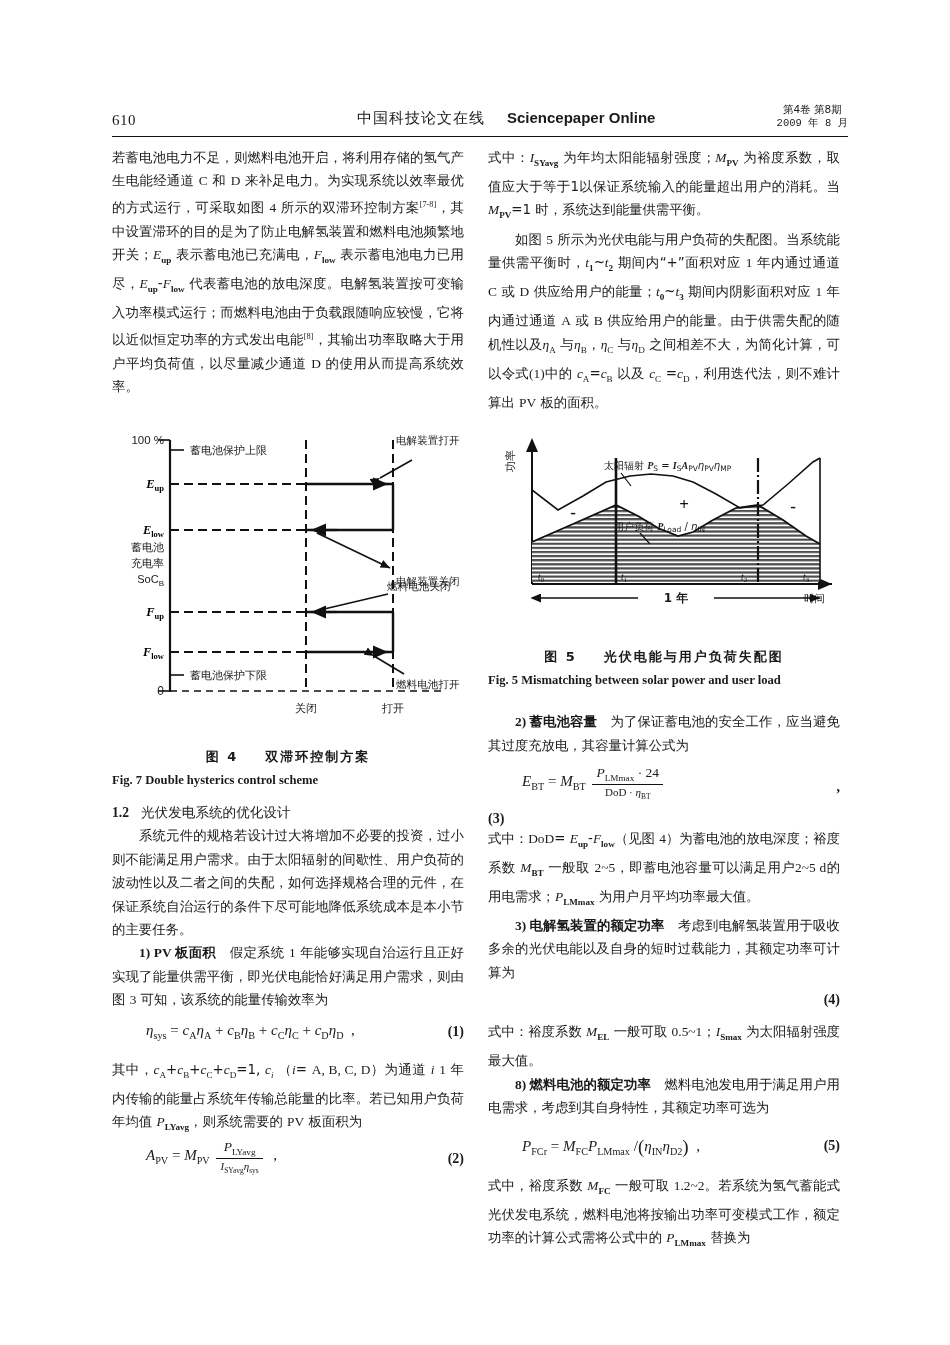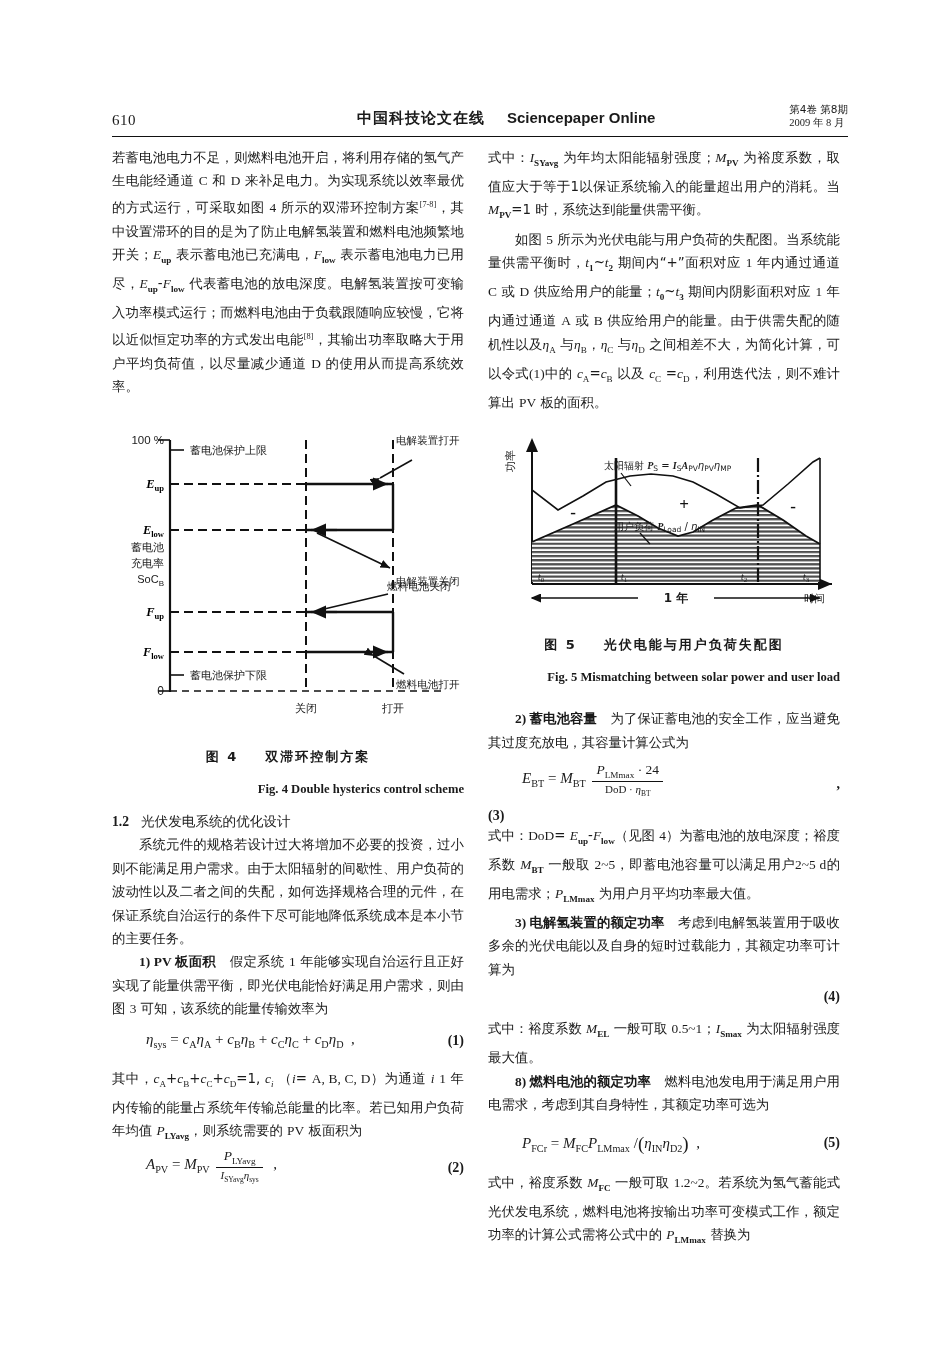--- a/index.html
+++ b/index.html
@@ -6,25 +6,25 @@
   body{width:950px;height:1345px;position:relative;
        font-family:"DejaVu Sans","Liberation Sans",sans-serif;color:#1a1a1a;}
   .page{position:absolute;left:0;top:0;width:950px;height:1345px;background:#fff;}
 
   
   .header{position:absolute;left:112px;top:96px;width:736px;height:40px;}
   .hdr-page{position:absolute;left:0;top:16px;font-family:"Liberation Serif",serif;
             font-size:15px;letter-spacing:.5px;}
   .hdr-center{position:absolute;left:245px;top:13px;font-size:15px;font-weight:bold;
               font-family:"Liberation Serif",serif;white-space:nowrap;}
-  .hdr-center .cn{font-family:"DejaVu Sans",sans-serif;font-weight:bold;letter-spacing:1px;}
+  .hdr-center .cn{font-family:"DejaVu Sans",sans-serif;font-weight:normal;letter-spacing:1px;}
   .hdr-center .en{font-family:Liberation Sans, sans-serif;font-weight:bold;margin-left:22px;}
-  .hdr-right{position:absolute;right:0;top:6px;text-align:left;font-size:10.5px;line-height:14px;
+  .hdr-right{position:absolute;right:0;top:6px;text-align:center;font-size:10.5px;line-height:14px;
              font-family:"DejaVu Sans",sans-serif;}
-  .hdr-right .r2{font-family:Liberation Serif, serif;font-size:10.5px;}
+  .hdr-right .r2{font-family:Liberation Mono, monospace;font-size:10.5px;}
   .hdr-rule{position:absolute;left:112px;top:136px;width:736px;height:0;
             border-top:1.4px solid #111;}
 
   
   .col{position:absolute;width:352px;}
   .col-left{left:112px;top:146px;}
   .col-right{left:488px;top:146px;}
 
   p.txt{margin:0;font-family:"DejaVu Sans","Liberation Sans",sans-serif;
         font-size:13.4px;line-height:23.4px;text-align:justify;
@@ -33,21 +33,21 @@
   .ser{font-family:"Liberation Serif",serif;}
   i.v{font-family:"Liberation Serif",serif;font-style:italic;}
   sub{font-size:.68em;}
   sup{font-size:.62em;}
   .up{font-family:"Liberation Serif",serif;font-style:normal;}
 
   
   .figwrap{position:relative;}
   .figcap-cn{text-align:center;font-size:13px;font-weight:bold;margin-top:24px;
              letter-spacing:2px;font-family:"DejaVu Sans",sans-serif;}
-  .figcap-en{text-align:right;font-size:12.6px;font-weight:bold;margin-top:16px;
+  .figcap-en{text-align:left;font-size:12.6px;font-weight:bold;margin-top:7px;
              font-family:"Liberation Serif",serif;}
 
   
   .eqrow{position:relative;margin:10px 0 10px 0;min-height:26px;
          font-family:"Liberation Serif",serif;}
   .eqbody{display:block;text-align:left;padding-left:34px;font-size:15px;}
   .eqnum{position:absolute;right:0;top:2px;font-weight:bold;font-size:14px;
          font-family:"Liberation Serif",serif;}
   .frac{display:inline-block;vertical-align:middle;text-align:center;margin:0 3px;}
   .frac .num{display:block;padding:0 4px 1px 4px;font-size:13.5px;}
@@ -148,21 +148,21 @@
 
         <text x="194" y="292" text-anchor="middle" font-family="DejaVu Sans, sans-serif" font-size="11" fill="#1a1a1a">关闭</text>
         <text x="281" y="292" text-anchor="middle" font-family="DejaVu Sans, sans-serif" font-size="11" fill="#1a1a1a">打开</text>
       </svg>
 
       <div class="figcap-cn">
         <span>图 4</span>
         <span style="display:inline-block;width:14px"></span>
         <span>双滞环控制方案</span>
       </div>
-      <div class="figcap-en">Fig. 4   Double hysterics control scheme</div>
+      <div class="figcap-en">Fig. 7   Double hysterics control scheme</div>
     </div>
 
     <div class="sechead">
       <span class="no">1.2</span><span>光伏发电系统的优化设计</span>
     </div>
 
     <p class="txt ind">系统元件的规格若设计过大将增加不必要的投资，过小则不能满足用户需求。由于太阳辐射的间歇性、用户负荷的波动性以及二者之间的失配，如何选择规格合理的元件，在保证系统自治运行的条件下尽可能地降低系统成本是本小节的主要任务。</p>
 
     <p class="txt ind"><span class="ser" style="font-weight:bold">1) PV 板面积</span>　假定系统 <span class="ser">1</span> 年能够实现自治运行且正好实现了能量供需平衡，即光伏电能恰好满足用户需求，则由图 <span class="ser">3</span> 可知，该系统的能量传输效率为</p>
 
@@ -247,21 +247,21 @@
         <text x="50" y="148" font-family="Liberation Serif, serif" font-style="italic" font-size="9.5" fill="#1a1a1a">t<tspan font-size="7" dy="2" font-style="normal">0</tspan></text>
         <text x="133" y="148" font-family="Liberation Serif, serif" font-style="italic" font-size="9.5" fill="#1a1a1a">t<tspan font-size="7" dy="2" font-style="normal">1</tspan></text>
         <text x="253" y="148" font-family="Liberation Serif, serif" font-style="italic" font-size="9.5" fill="#1a1a1a">t<tspan font-size="7" dy="2" font-style="normal">2</tspan></text>
         <text x="315" y="148" font-family="Liberation Serif, serif" font-style="italic" font-size="9.5" fill="#1a1a1a">t<tspan font-size="7" dy="2" font-style="normal">3</tspan></text>
 
         <line x1="44" y1="166" x2="150" y2="166" stroke="#111" stroke-width="1.5" marker-start="url(#ah5b)"></line>
         <line x1="226" y1="166" x2="332" y2="166" stroke="#111" stroke-width="1.5" marker-end="url(#ah5)"></line>
         <text x="188" y="170" text-anchor="middle" font-family="DejaVu Sans, sans-serif" font-size="12" font-weight="bold" fill="#1a1a1a">1 年</text>
       </svg>
 
-      <div class="figcap-cn" style="margin-top:0">
+      <div class="figcap-cn" style="margin-top:12px">
         <span>图 5</span>
         <span style="display:inline-block;width:14px"></span>
         <span>光伏电能与用户负荷失配图</span>
       </div>
       <div class="figcap-en">Fig. 5   Mismatching between solar power and user load</div>
     </div>
 
     <p class="txt ind" style="margin-top:22px"><span class="ser" style="font-weight:bold">2) 蓄电池容量</span>　为了保证蓄电池的安全工作，应当避免其过度充放电，其容量计算公式为</p>
 
     <div class="eqrow" style="margin-top:8px">

